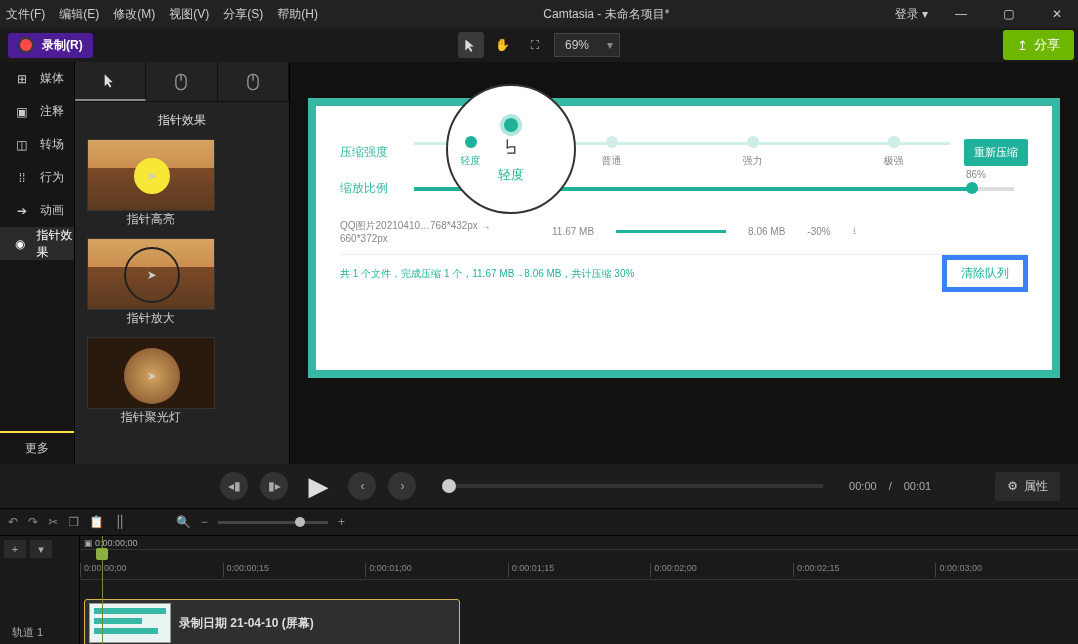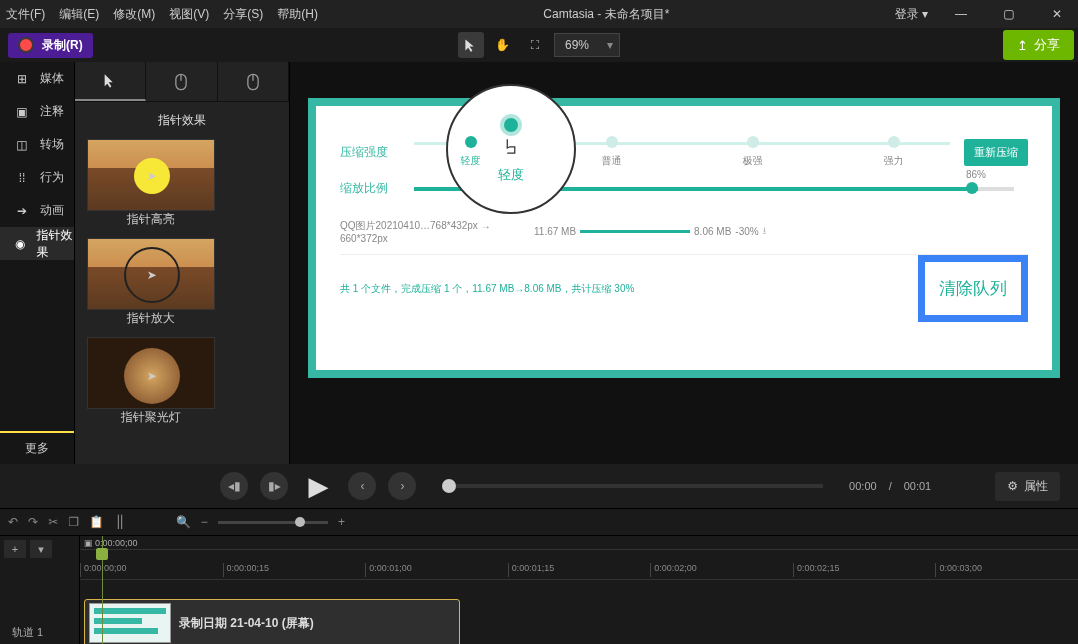--- a/index.html
+++ b/index.html
@@ -47,25 +47,25 @@
   .step { flex:1; display:flex; flex-direction:column; align-items:center; z-index:1;}
   .step-dot { width:12px; height:12px; border-radius:50%; background:#cfece6;}
   .step-dot.act { background:#1fb29a;}
   .step-lbl { font-size:10px; margin-top:6px; color:#888;}
   .step-lbl.act{color:#1fb29a;}
   .re-btn { background:#1fb29a; color:#fff; padding:6px 10px; font-size:11px; border-radius:2px; cursor:pointer;}
   .slider { flex:1; height:4px; background:#1fb29a; position:relative; margin:0 14px;}
   .sl-thumb { position:absolute; right:36px; top:-5px; width:12px; height:12px; border-radius:50%; background:#1fb29a;}
   .sl-rest { position:absolute; right:0; top:0; width:36px; height:4px; background:#ddd;}
   .sl-pct{ position:absolute; right:28px; top:-18px; font-size:10px; color:#888;}
-  .file-row { display:flex; align-items:center; font-size:10px; color:#888; gap:4px; padding:10px 0; border-bottom:1px solid #eee;}
+  .file-row { display:flex; align-items:center; font-size:10px; color:#888; gap:22px; padding:10px 0; border-bottom:1px solid #eee;}
   .file-row .bar{ width:110px; height:3px; background:#1fb29a;}
   .summary { display:flex; justify-content:space-between; align-items:center; margin-top:0;}
   .sum-txt{ font-size:10px; color:#1fb29a;}
-  .clr-btn{ border:7px solid #3b82f6; color:#1fb29a; padding:15px 14px; font-size:17px; cursor:pointer;}
+  .clr-btn{ border:5px solid #3b82f6; color:#1fb29a; padding:5px 14px; font-size:12px; cursor:pointer;}
   .magnify { position:absolute; top:-22px; left:130px; width:130px; height:130px; border-radius:50%; background:#fff; border:2px solid #333; display:flex; flex-direction:column; align-items:center; justify-content:center;}
   .mag-dot{ width:22px; height:22px; border-radius:50%; background:#1fb29a; border:4px solid #b2e6dc;}
   .mag-lbl{ color:#1fb29a; font-size:13px; margin-top:8px;}
 
   .playback { height:44px; background:#1d1d1d; display:flex; align-items:center; gap:12px; padding:0 18px;}
   .pb-spacer{flex:1;}
   .pb-btn{ width:28px; height:28px; border-radius:50%; background:#333; display:flex; align-items:center; justify-content:center; color:#aaa; font-size:12px; cursor:pointer;}
   .pb-btn.play{ width:36px; height:36px; background:transparent; color:#ddd; font-size:26px;}
   .pb-track{ flex:2; height:4px; background:#333; position:relative; margin:0 14px;}
   .pb-thumb{ position:absolute; left:0; top:-5px; width:14px; height:14px; border-radius:50%; background:#ccc;}
@@ -219,25 +219,25 @@
           <div class="step">
               <div class="step-dot act"></div>
               <div class="step-lbl act">轻度</div>
             </div>
           <div class="step">
               <div class="step-dot"></div>
               <div class="step-lbl">普通</div>
             </div>
           <div class="step">
               <div class="step-dot"></div>
-              <div class="step-lbl">极强</div>
+              <div class="step-lbl">强力</div>
             </div>
           <div class="step">
               <div class="step-dot"></div>
-              <div class="step-lbl">强力</div>
+              <div class="step-lbl">极强</div>
             </div>
         </div>
         <div class="re-btn">重新压缩</div>
       </div>
       <div class="p-row">
         <div class="p-lbl">缩放比例</div>
         <div class="slider">
           <div class="sl-rest"></div>
             <div class="sl-thumb"></div>
           <div class="sl-pct">86%</div>

